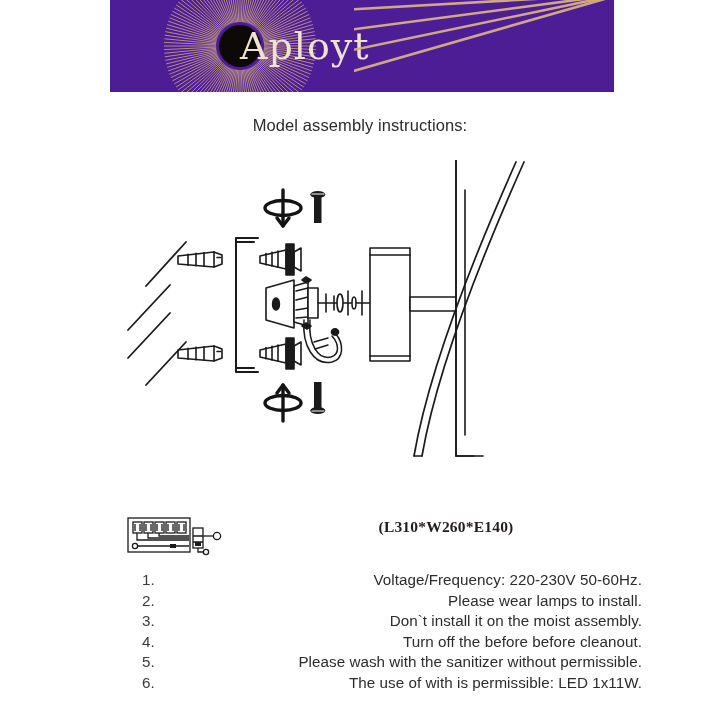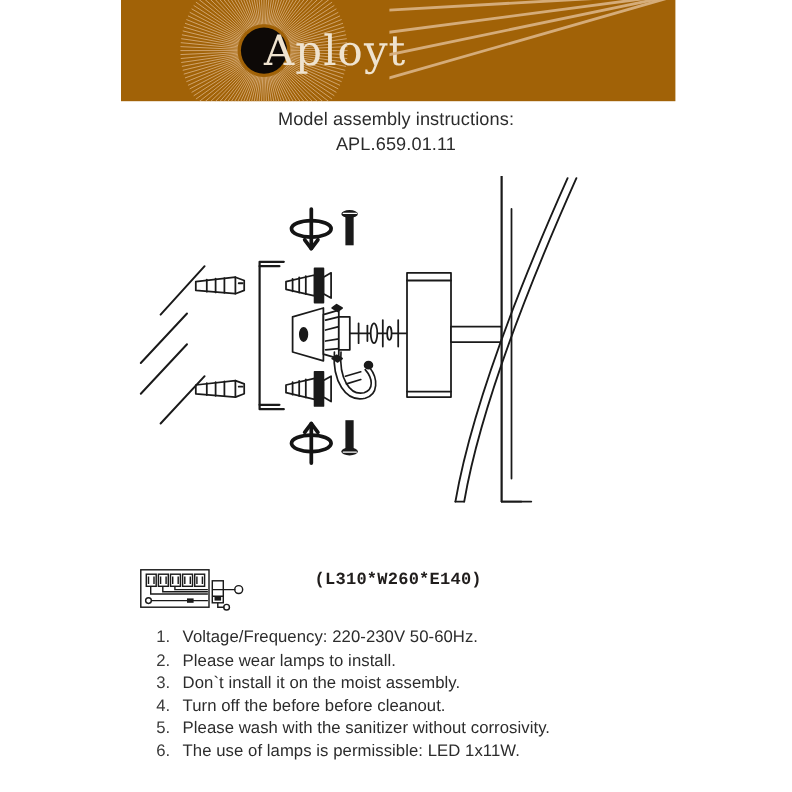--- a/index.html
+++ b/index.html
@@ -10,21 +10,21 @@
     color:#231f20;
     overflow:hidden;
     position:relative;
   }
 
   
   #banner{
     position:absolute;
     left:110px; top:0px;
     width:504px; height:92px;
-    background:#a16207;
+    background:#4c1d95;
     overflow:hidden;
   }
   #banner .burst-wrap{
     position:absolute; left:52px; top:-32px;
     width:156px; height:156px;
   }
   #banner .logo-text{
     position:absolute;
     left:130px; top:9px;
     width:250px;
@@ -45,21 +45,21 @@
   #doc-title{
     position:absolute;
     left:0; top:98px;
     width:720px;
     text-align:center;
     font-size:16.5px;
     line-height:22px;
     color:#2b2b2b;
     letter-spacing:.1px;
   }
-  #doc-title .ln{display:block;}
+  #doc-title .ln{display:block;margin-top:16px;}
 
   
   #diagram{
     position:absolute;
     left:118px; top:160px;
     width:420px; height:330px;
   }
 
   
   #dim-row{
@@ -67,22 +67,22 @@
     left:118px; top:512px;
     width:480px; height:46px;
   }
   #wiring-icon{
     position:absolute; left:8px; top:2px;
     width:104px; height:42px;
   }
   #dim-text{
     position:absolute; left:168px; top:6px;
     width:320px;
-    text-align:left;
-    font-family:Liberation Mono, monospace;
+    text-align:center;
+    font-family:Liberation Serif, serif;
     font-size:15.5px;
     font-weight:700;
     color:#201d1c;
     letter-spacing:.2px;
     white-space:nowrap;
   }
 
   
   #notes{
     position:absolute;
@@ -96,21 +96,21 @@
     line-height:20.6px;
     color:#2c2c2c;
     letter-spacing:.05px;
   }
   #notes .num{
     width:24px;
     flex:0 0 24px;
     text-align:left;
     color:#3a3a3a;
   }
-  #notes .txt{flex:1 1 auto;white-space:nowrap;}
+  #notes .txt{flex:1 1 auto;white-space:nowrap;text-align:right;}
 </style>
 </head>
 <body>
 
 <div id="banner">
 
   <div class="burst-wrap">
     <svg width="156" height="156" viewBox="0 0 156 156" id="burst-svg">
         <line x1="102.00" y1="78.00" x2="154.00" y2="78.00" stroke="#d8b080" stroke-width="0.85" opacity="0.9"></line>
         <line x1="101.97" y1="79.14" x2="153.91" y2="81.62" stroke="#d8b080" stroke-width="0.85" opacity="0.9"></line>
@@ -269,21 +269,20 @@
         <line x1="268" y1="-6" x2="-148.4" y2="48.8" stroke="#d8b080" stroke-width="2.6" opacity="0.95"></line>
         <line x1="268" y1="-6" x2="-143.2" y2="79.5" stroke="#d8b080" stroke-width="2.6" opacity="0.95"></line>
         <line x1="268" y1="-6" x2="-135.7" y2="109.8" stroke="#d8b080" stroke-width="2.6" opacity="0.95"></line>
       </svg>
   </div>
 
 </div>
 
 <div id="doc-title">
   <span class="ln">Model assembly instructions:</span>
-  <span class="ln">APL.659.01.11</span>
 </div>
 
 <div id="diagram">
 <svg width="420" height="330" viewBox="0 0 420 330" fill="none" stroke="#1a1a1a" stroke-width="1.6" stroke-linecap="round" stroke-linejoin="round">
 
   <g stroke-width="1.8">
     <line x1="28" y1="126" x2="68" y2="82"></line>
     <line x1="10" y1="170" x2="52" y2="125"></line>
     <line x1="10" y1="198" x2="52" y2="153"></line>
     <line x1="28" y1="225" x2="68" y2="182"></line>
@@ -456,20 +455,20 @@
   <div class="row">
     <span class="num">3.</span>
     <span class="txt">Don`t install it on the moist assembly.</span>
   </div>
   <div class="row">
     <span class="num">4.</span>
     <span class="txt">Turn off the before before cleanout.</span>
   </div>
   <div class="row">
     <span class="num">5.</span>
-    <span class="txt">Please wash with the sanitizer without corrosivity.</span>
+    <span class="txt">Please wash with the sanitizer without permissible.</span>
   </div>
   <div class="row">
     <span class="num">6.</span>
-    <span class="txt">The use of lamps is permissible: LED 1x11W.</span>
+    <span class="txt">The use of with is permissible: LED 1x11W.</span>
   </div>
 
 </div>
 
 </body></html>

